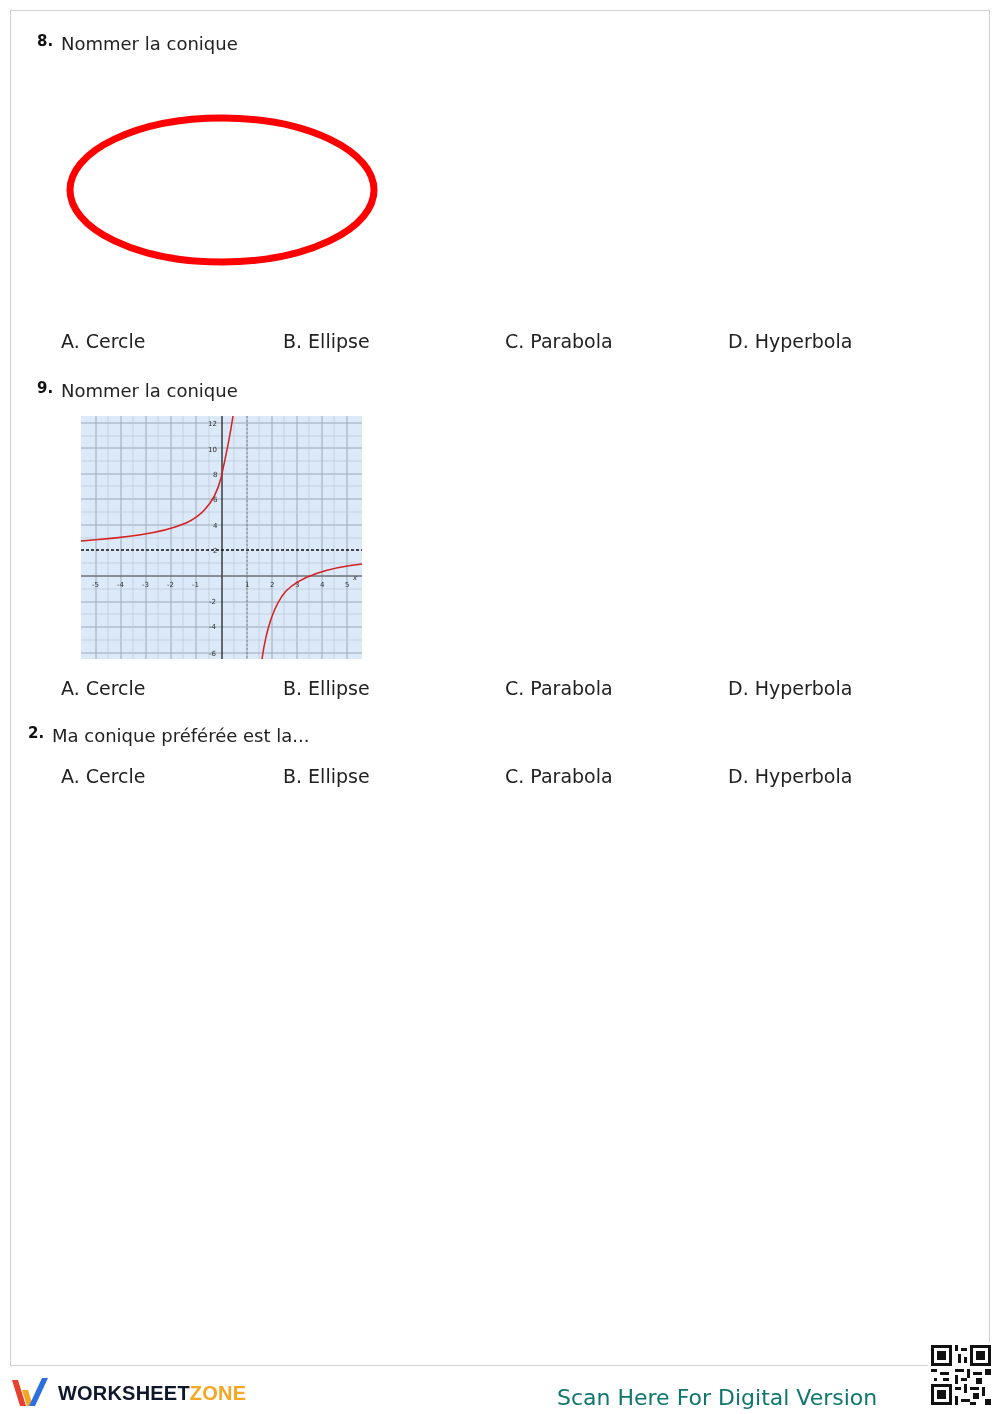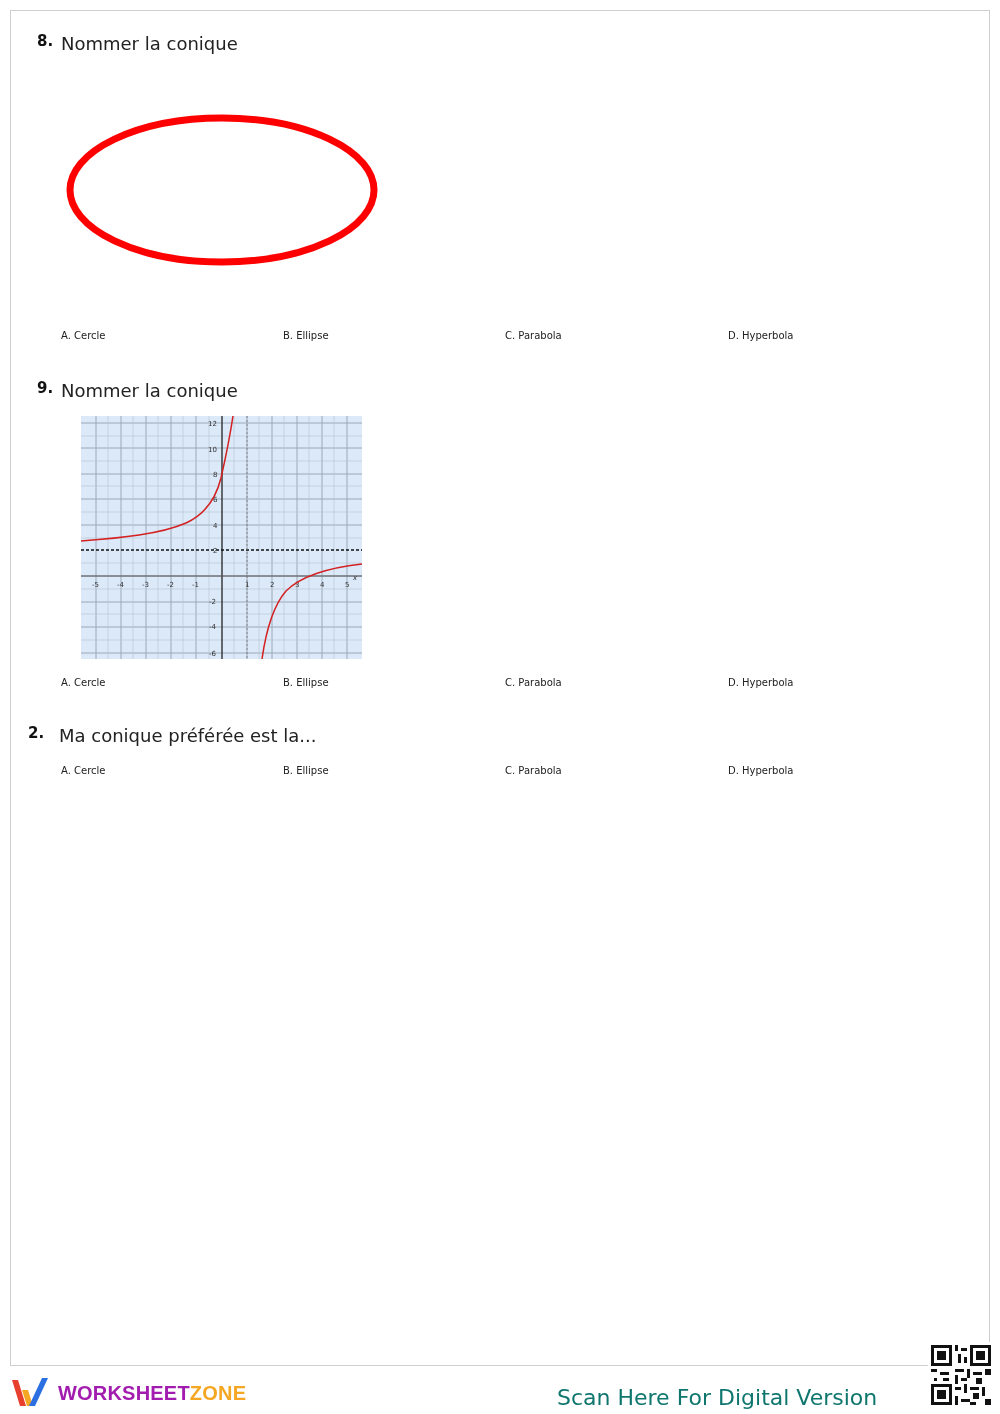--- a/index.html
+++ b/index.html
@@ -4,26 +4,26 @@
 <style>
   * { box-sizing: border-box; margin: 0; padding: 0; }
   html, body { width: 1000px; height: 1414px; background: #ffffff; overflow: hidden; }
   body { position: relative; font-family: "DejaVu Sans", sans-serif; color: #222; }
   .page-frame {
     position: absolute; left: 10px; top: 10px; width: 980px; height: 1356px;
     border: 1px solid #cfcfcf; background: #fff;
   }
   .q-num { position: absolute; font-weight: bold; font-size: 15px; color: #111; }
   .q-text { position: absolute; font-size: 18px; color: #222; }
-  .opt { position: absolute; font-size: 10px; color: #222; }
+  .opt { position: absolute; font-size: 19px; color: #222; }
   .ellipse-fig { position: absolute; left: 64px; top: 112px; }
   .graph-fig { position: absolute; left: 81px; top: 416px; width: 281px; height: 243px; background: #dbe9f8; }
   .footer-logo { position: absolute; left: 10px; top: 1376px; display: flex; align-items: center; }
   .brand { font-family: "Liberation Sans", sans-serif; font-weight: bold; font-size: 20px; letter-spacing: 0.2px; margin-left: 8px; }
-  .brand .w1 { color: #a21caf; }
+  .brand .w1 { color: #0f172a; }
   .brand .w2 { color: #f5a623; }
   .scan-text { position: absolute; left: 557px; top: 1377px; font-size: 22px; color: #0f766e; font-family: "DejaVu Sans", sans-serif; margin-top: 8px; }
   .qr { position: absolute; left: 928px; top: 1342px; width: 66px; height: 66px; background: #fff; }
 </style>
 </head>
 <body>
 
 <div class="page-frame"></div>
 
 <span class="q-num" style="left:37px;top:32px;">8.</span>
@@ -118,21 +118,21 @@
     <path d="M181,243 C185,215 192,190 205,175 C220,160 245,152 281,148" fill="none" stroke="#d42020" stroke-width="1.5"></path>
   </svg>
 </div>
 
 <span class="opt" style="left:61px;top:677px;">A. Cercle</span>
 <span class="opt" style="left:283px;top:677px;">B. Ellipse</span>
 <span class="opt" style="left:505px;top:677px;">C. Parabola</span>
 <span class="opt" style="left:728px;top:677px;">D. Hyperbola</span>
 
 <span class="q-num" style="left:28px;top:724px;">2.</span>
-<span class="q-text" style="left:59px;top:725px;">Ma conique préférée est la...</span>
+<span class="q-text" style="left:52px;top:725px;">Ma conique préférée est la...</span>
 <span class="opt" style="left:61px;top:765px;">A. Cercle</span>
 <span class="opt" style="left:283px;top:765px;">B. Ellipse</span>
 <span class="opt" style="left:505px;top:765px;">C. Parabola</span>
 <span class="opt" style="left:728px;top:765px;">D. Hyperbola</span>
 
 <div class="footer-logo">
   <svg width="40" height="34" viewBox="0 0 40 34">
     <path d="M2,4 L10,30 L16,30 L8,4 Z" fill="#e8402f"></path>
     <path d="M12,14 L17,30 L23,30 L18,14 Z" fill="#f5a623"></path>
     <path d="M19,30 L25,30 L38,2 L32,2 Z" fill="#2b6fe0"></path>

